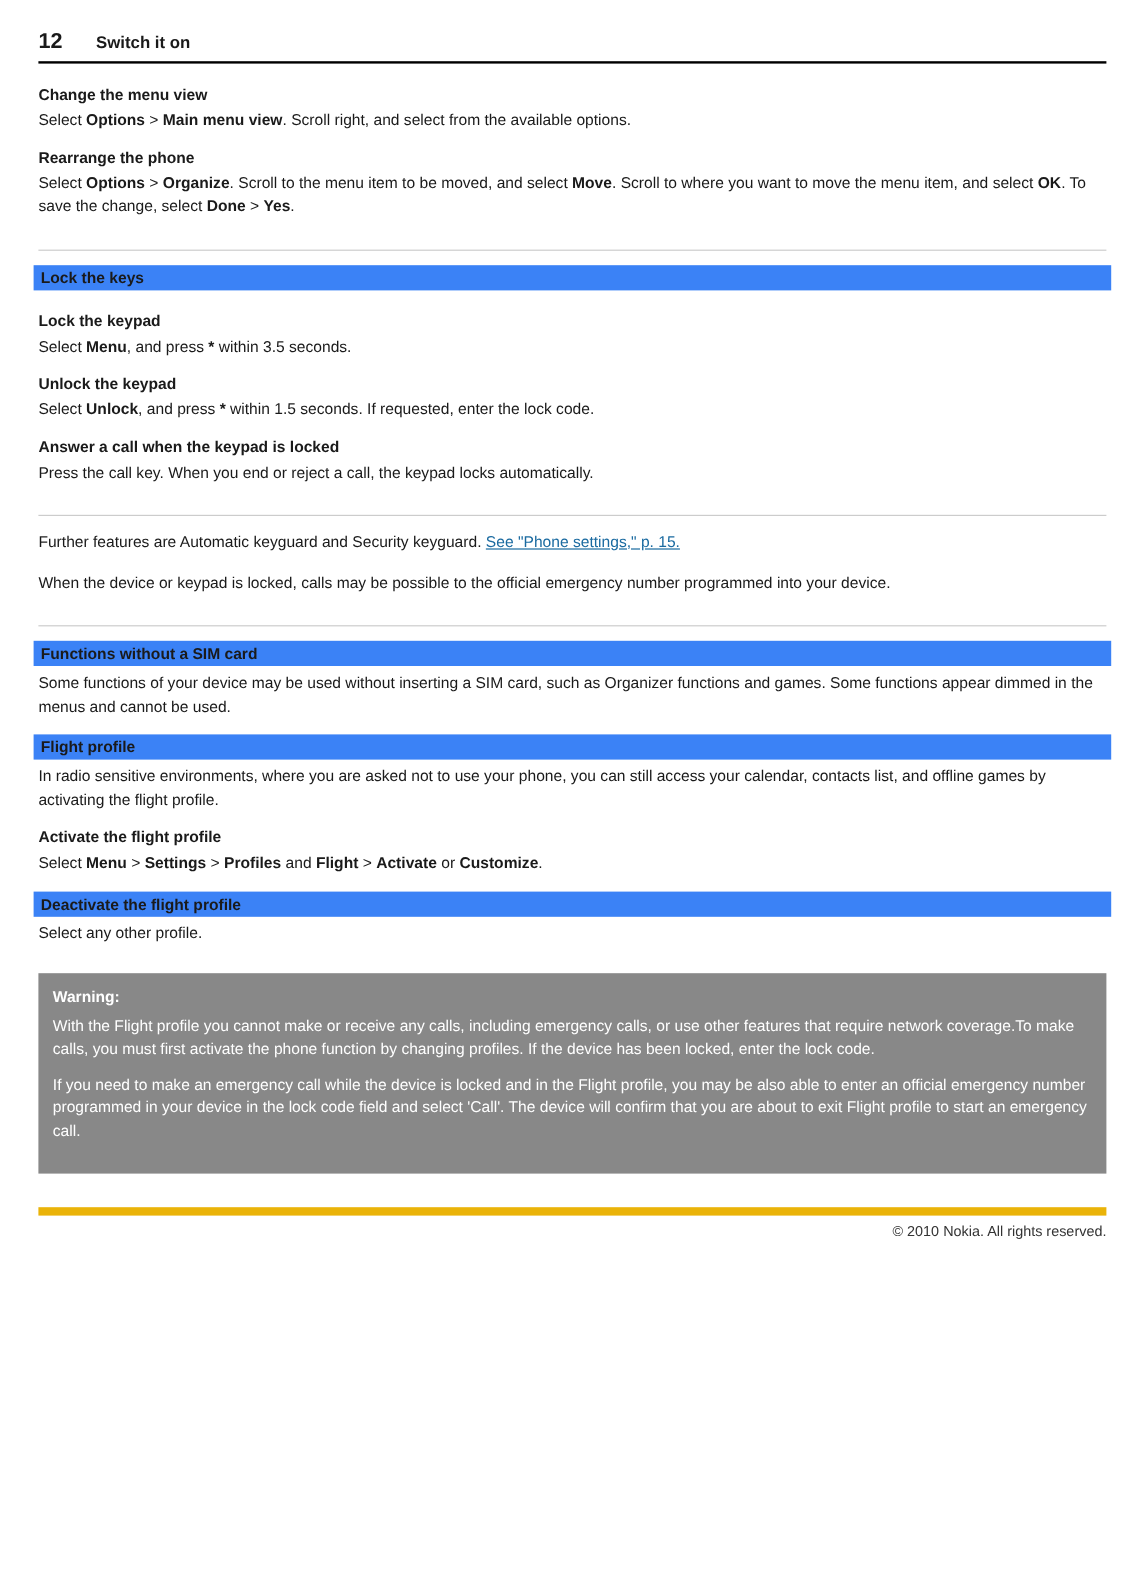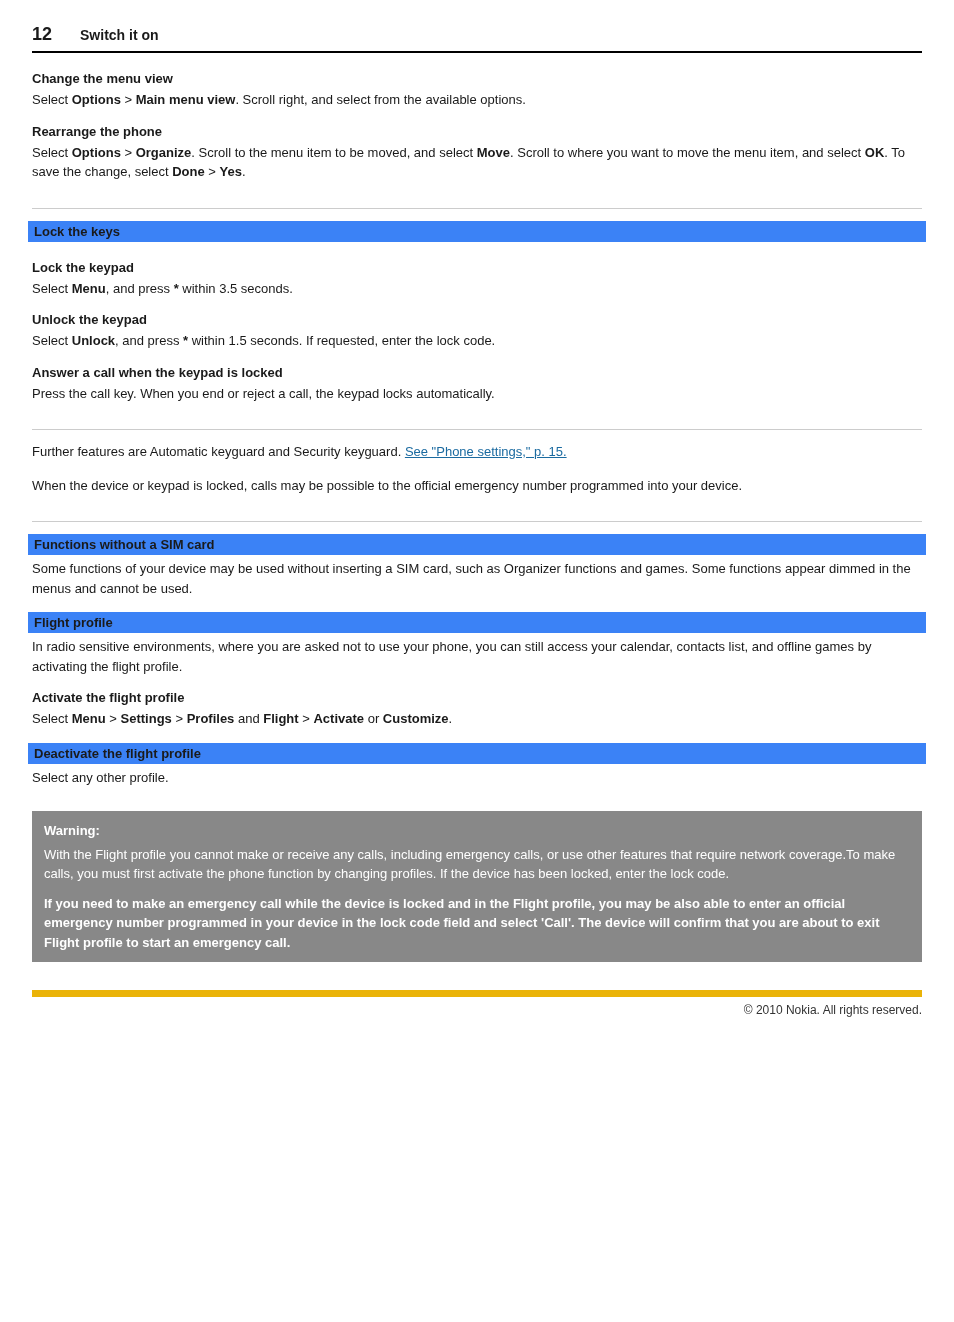--- a/index.html
+++ b/index.html
@@ -80,22 +80,21 @@
     }
     .warning-box .warning-title {
       font-weight: bold;
       display: block;
       margin-bottom: 4px;
     }
     .warning-box p {
       margin-bottom: 10px;
     }
     .warning-box p:last-child {
-      margin-bottom: 0;
-      font-weight: bold;
+      margin-bottom: 16px;
     }
     .footer {
       border-top: 7px solid #eab308;
       text-align: right;
       padding-top: 6px;
       margin-top: 28px;
       font-size: 12px;
       color: #333;
     }
     .divider {

